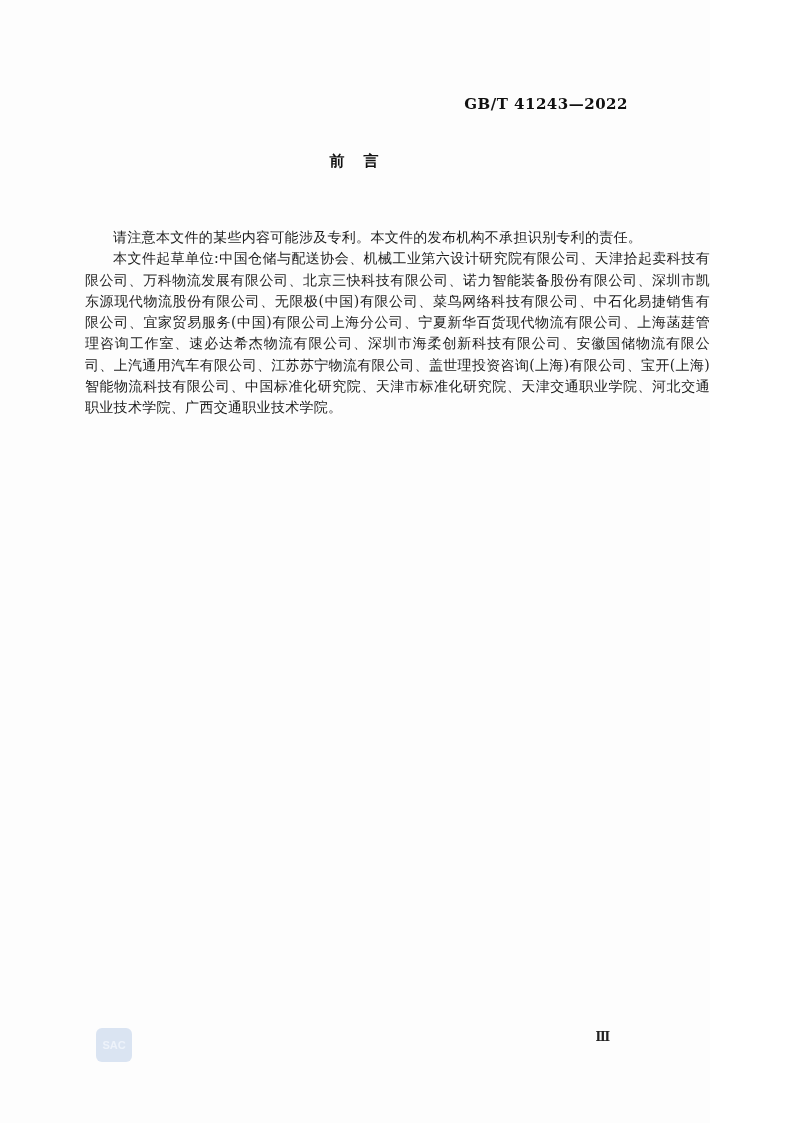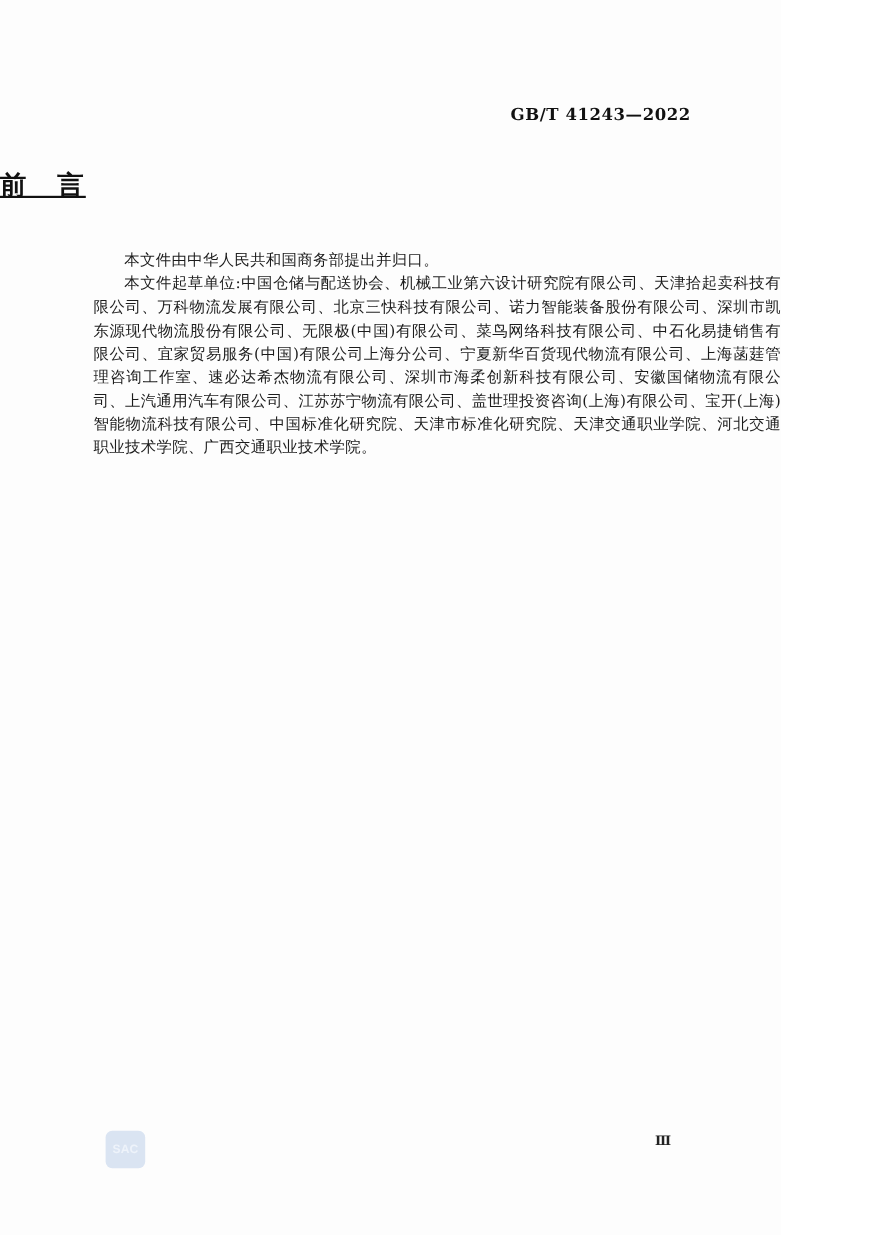--- a/index.html
+++ b/index.html
@@ -19,27 +19,26 @@
     font-size: 15px;
     font-weight: bold;
     letter-spacing: 0.5px;
     color: #111;
   }
   .doc-title {
     position: absolute;
     top: 152px;
     left: 0;
     width: 100%;
-    text-align: left;
-    font-size: 24px;
+    text-align: center;
+    font-size: 15px;
     font-weight: bold;
     white-space: pre;
     letter-spacing: 2px;
     color: #111;
-    text-decoration: underline;
   }
   .body-text {
     position: absolute;
     top: 227px;
     left: 85px;
     width: 625px;
     font-size: 14px;
     line-height: 21.3px;
     letter-spacing: 0.3px;
     text-align: justify;
@@ -78,21 +77,21 @@
 </head>
 <body>
 
 <div class="page">
 
   <div class="doc-number">GB/T 41243—2022</div>
 
   <div class="doc-title">前　言</div>
 
   <div class="body-text">
-    <p>本文件由中华人民共和国商务部提出并归口。</p>
+    <p>请注意本文件的某些内容可能涉及专利。本文件的发布机构不承担识别专利的责任。</p>
     <p>本文件起草单位:中国仓储与配送协会、机械工业第六设计研究院有限公司、天津拾起卖科技有限公司、万科物流发展有限公司、北京三快科技有限公司、诺力智能装备股份有限公司、深圳市凯东源现代物流股份有限公司、无限极(中国)有限公司、菜鸟网络科技有限公司、中石化易捷销售有限公司、宜家贸易服务(中国)有限公司上海分公司、宁夏新华百货现代物流有限公司、上海菡莛管理咨询工作室、速必达希杰物流有限公司、深圳市海柔创新科技有限公司、安徽国储物流有限公司、上汽通用汽车有限公司、江苏苏宁物流有限公司、盖世理投资咨询(上海)有限公司、宝开(上海)智能物流科技有限公司、中国标准化研究院、天津市标准化研究院、天津交通职业学院、河北交通职业技术学院、广西交通职业技术学院。</p>
   </div>
 
   <div class="watermark">SAC</div>
 
   <div class="page-number">Ⅲ</div>
 
 </div>
 
 </body></html>

